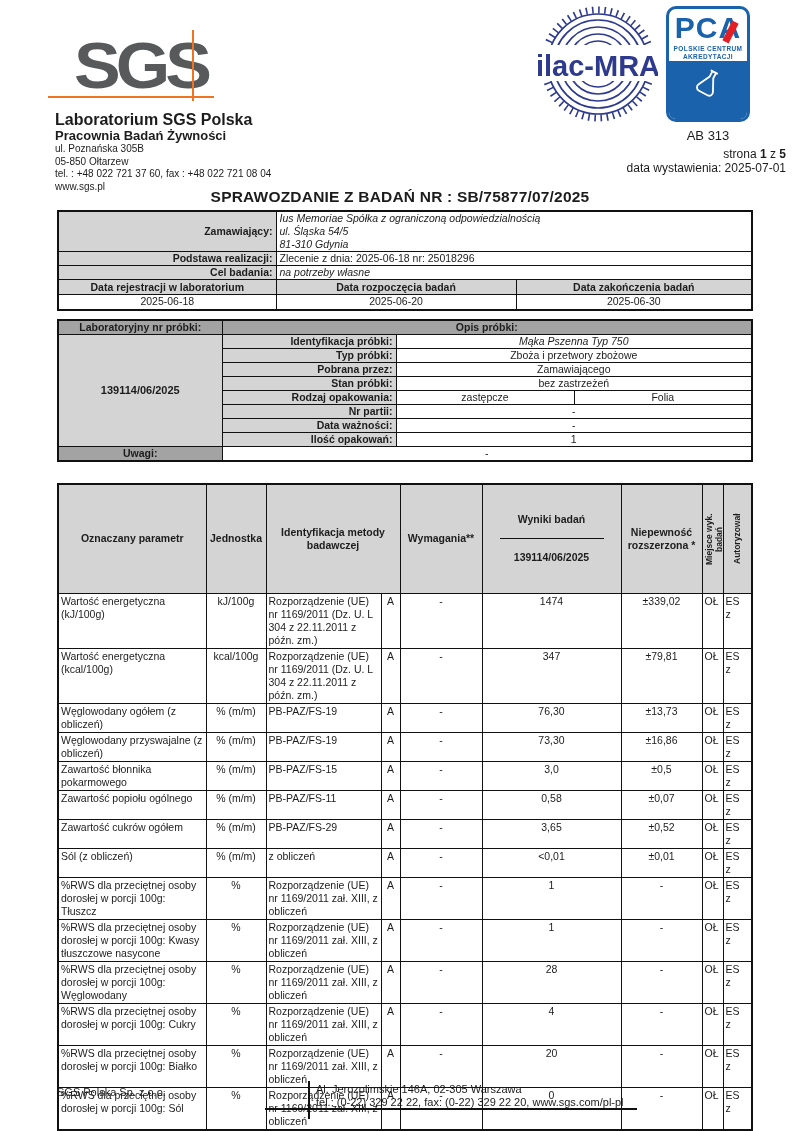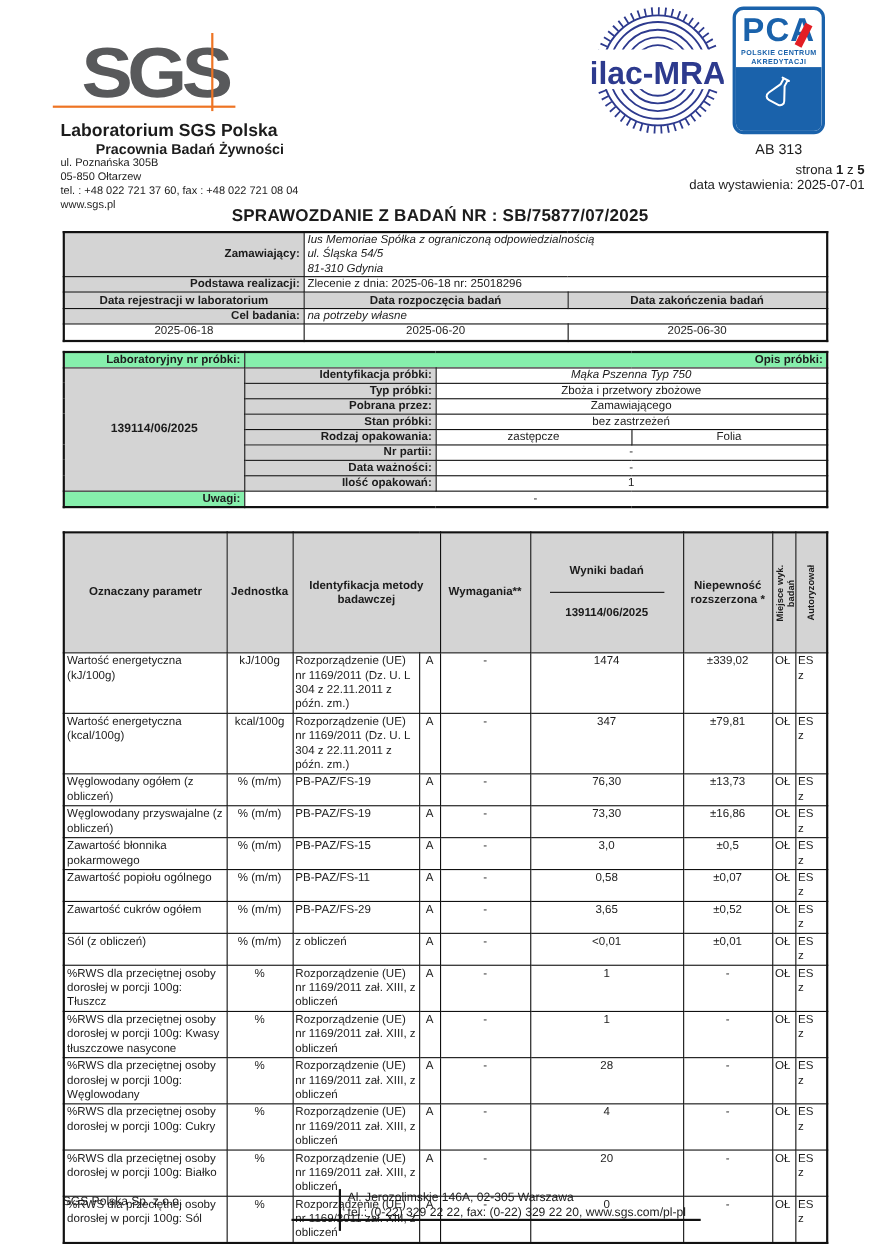--- a/index.html
+++ b/index.html
@@ -7,21 +7,21 @@
   body { font-family:"Liberation Sans", sans-serif; color:#1c1c1c; }
   .page { position:relative; width:800px; height:1131px; background:#fff; overflow:hidden; }
 
   
   .sgs-text { position:absolute; left:74px; top:34px; font-size:70px; font-weight:bold;
               color:#58595b; letter-spacing:-5px; line-height:1; transform:scaleY(.92); transform-origin:top left; }
   .logo-hline { position:absolute; left:48px; top:96px; width:166px; height:2px; background:#ee7423; }
   .logo-vline { position:absolute; left:192px; top:30px; width:2px; height:71px; background:#ee7423; }
   .lab-info { position:absolute; left:55px; top:111px; line-height:12.5px; }
   .lab-name { font-size:16px; font-weight:bold; line-height:17px; }
-  .lab-dept { font-size:13px; font-weight:bold; line-height:15px;margin-left:32px; }
+  .lab-dept { font-size:13px; font-weight:bold; line-height:15px; }
   .lab-line { font-size:10px; line-height:12.5px; }
 
   .ilac-stamp { position:absolute; left:538px; top:5px; }
   .pca-logo { position:absolute; left:666px; top:6px; width:84px; height:116px;
               border:3px solid #1a62ab; border-radius:10px; background:#fff; overflow:hidden; }
   .pca-acronym { position:relative; text-align:center; font-size:30px; font-weight:bold;
                  color:#1a62ab; line-height:32px; margin-top:3px; letter-spacing:1px; }
   .pca-red { position:absolute; right:13px; top:9px; width:7px; height:22px; background:#e31e24;
              transform:rotate(27deg); }
   .pca-center { text-align:center; font-size:6.5px; font-weight:bold; color:#1a62ab;
@@ -46,21 +46,21 @@
   .italic { font-style:italic; }
   .pre { white-space:pre-line; }
 
   .order { margin-bottom:8px; }
   .order .lbl { background:#d4d4d4; font-weight:bold; text-align:right; vertical-align:middle; }
   .order .val { text-align:left; vertical-align:middle; }
   .order .dhdr { background:#d4d4d4; font-weight:bold; text-align:center; height:15px; }
   .order .dval { text-align:center; height:15px; }
 
   .sample td { height:13px;text-align:center; }
-  .sample .hl { background:#86efac; font-weight:bold; text-align:right; }
+  .sample .hl { background:#a3a3a3; font-weight:bold; text-align:center; }
   .sample .slbl { background:#d4d4d4; font-weight:bold; text-align:right; }
   .sample .labno { background:#d4d4d4; font-weight:bold; text-align:center; vertical-align:middle;
                    font-size:11px; }
   .sample { margin-bottom:21px; }
 
   
   .results th { background:#d4d4d4; font-weight:bold; text-align:center; vertical-align:middle;
                 padding:1px 2px; }
   .results .hdr-row th { height:77px; }
   .results td { vertical-align:top; padding:1px 2px; }
@@ -156,27 +156,27 @@
           <td class="lbl">Zamawiający:</td>
           <td colspan="2" class="val italic pre">Ius Memoriae Spółka z ograniczoną odpowiedzialnością
 ul. Śląska 54/5
 81-310 Gdynia</td>
         </tr>
         <tr>
           <td class="lbl">Podstawa realizacji:</td>
           <td colspan="2" class="val">Zlecenie z dnia: 2025-06-18 nr: 25018296</td>
         </tr>
         <tr>
+          <td class="lbl">Cel badania:</td>
+          <td colspan="2" class="val italic">na potrzeby własne</td>
+        </tr>
+        <tr>
           <td class="dhdr">Data rejestracji w laboratorium</td>
           <td class="dhdr">Data rozpoczęcia badań</td>
           <td class="dhdr">Data zakończenia badań</td>
-        </tr>
-        <tr>
-          <td class="lbl">Cel badania:</td>
-          <td colspan="2" class="val italic">na potrzeby własne</td>
         </tr>
         <tr>
           <td class="dval">2025-06-18</td>
           <td class="dval">2025-06-20</td>
           <td class="dval">2025-06-30</td>
         </tr>
       </tbody>
     </table>
 
     <table class="sample">

